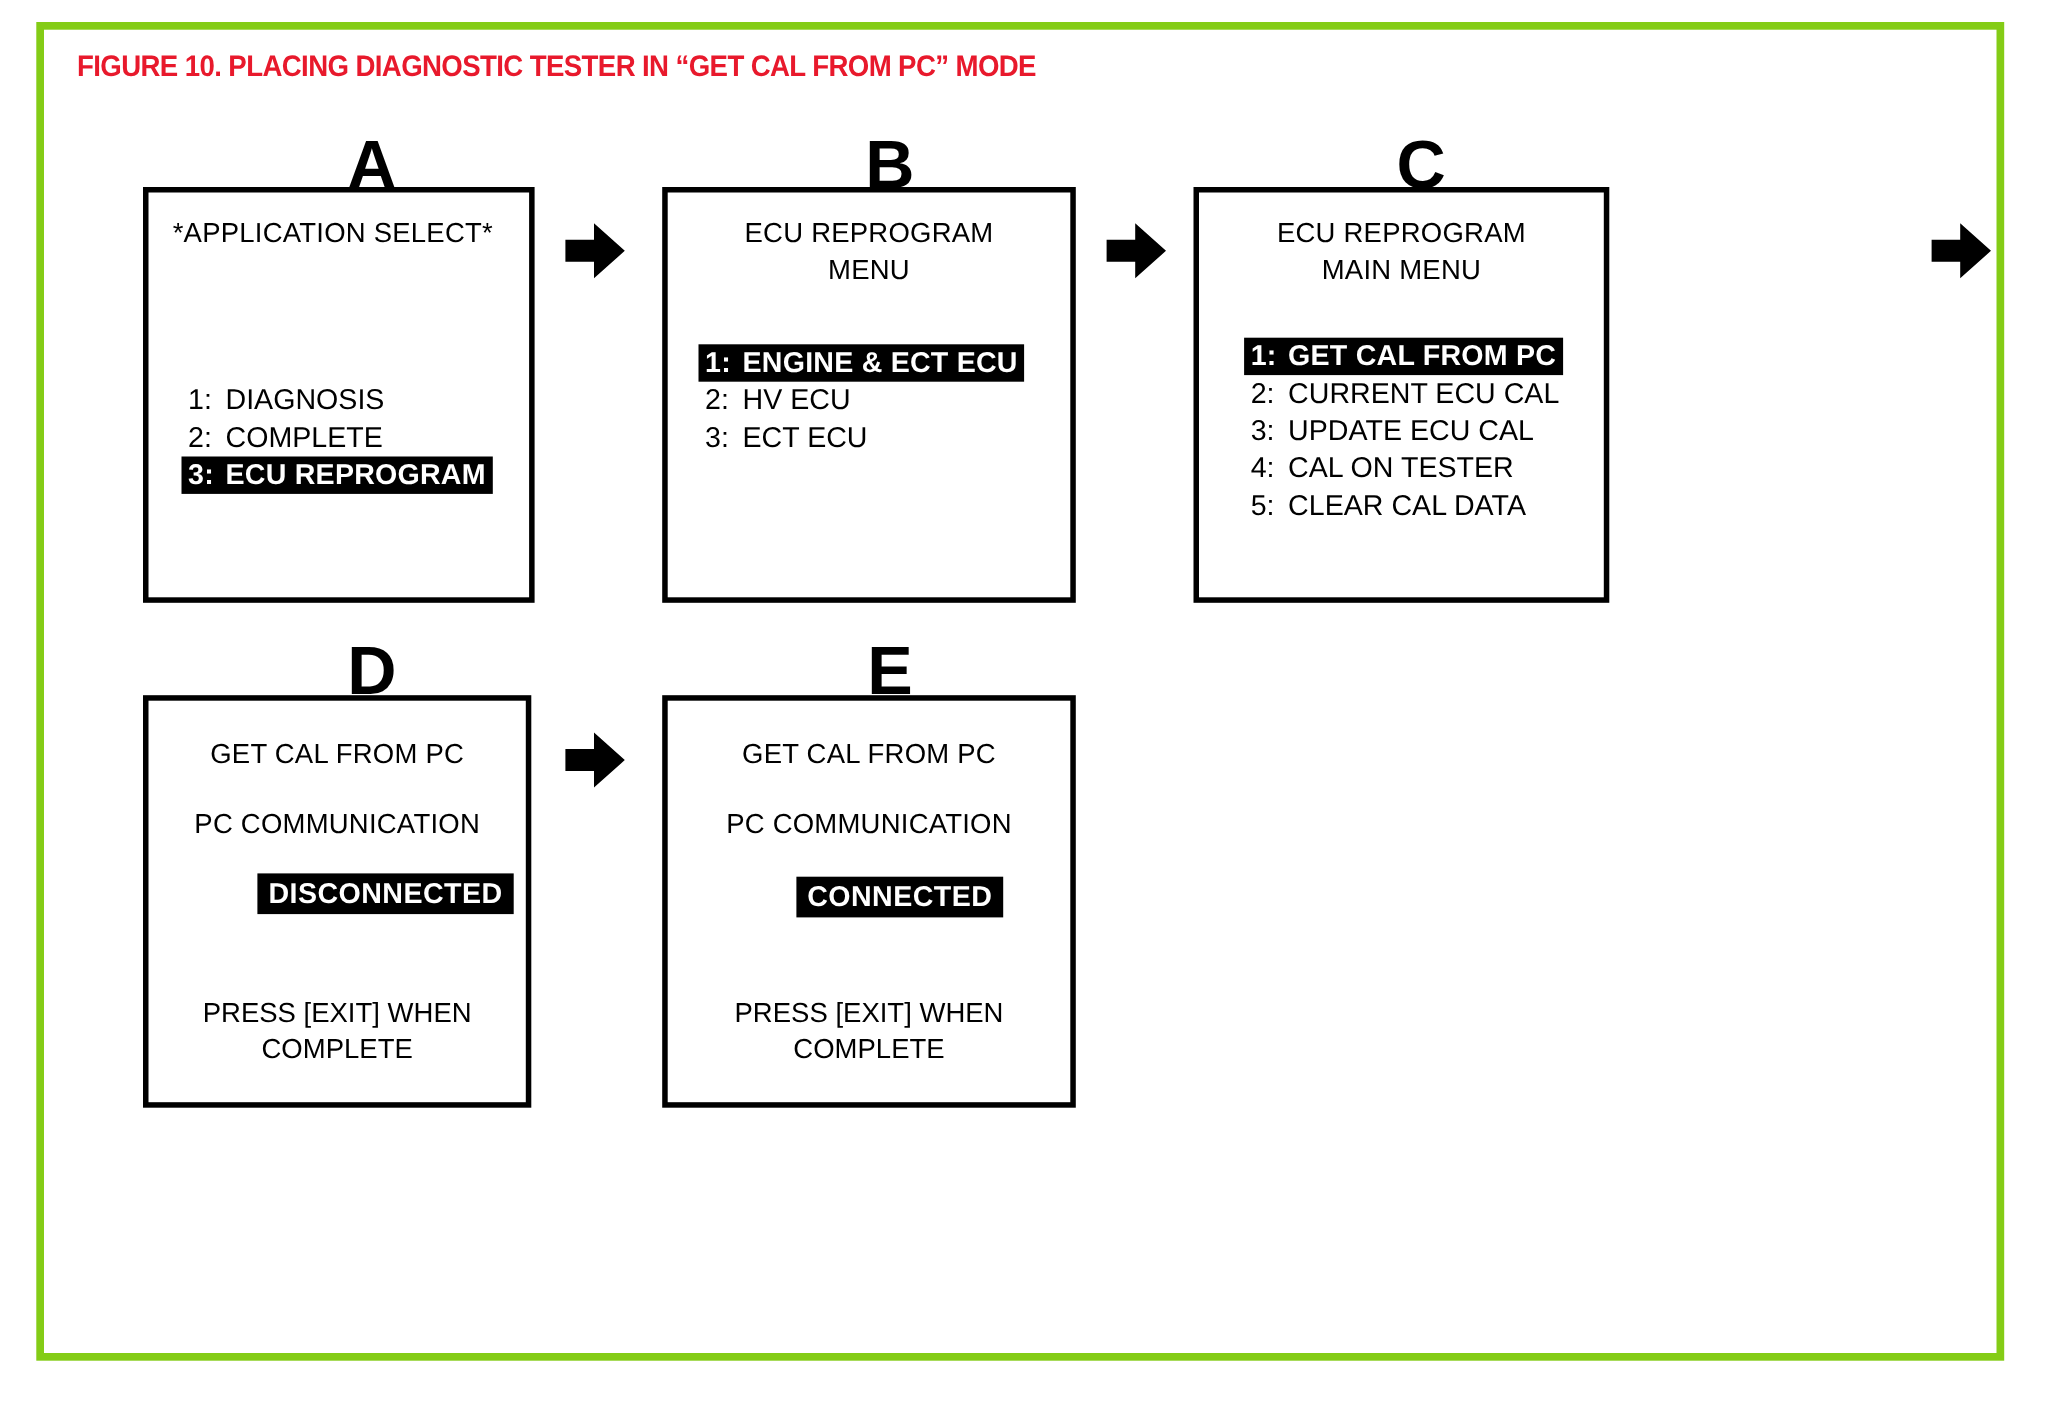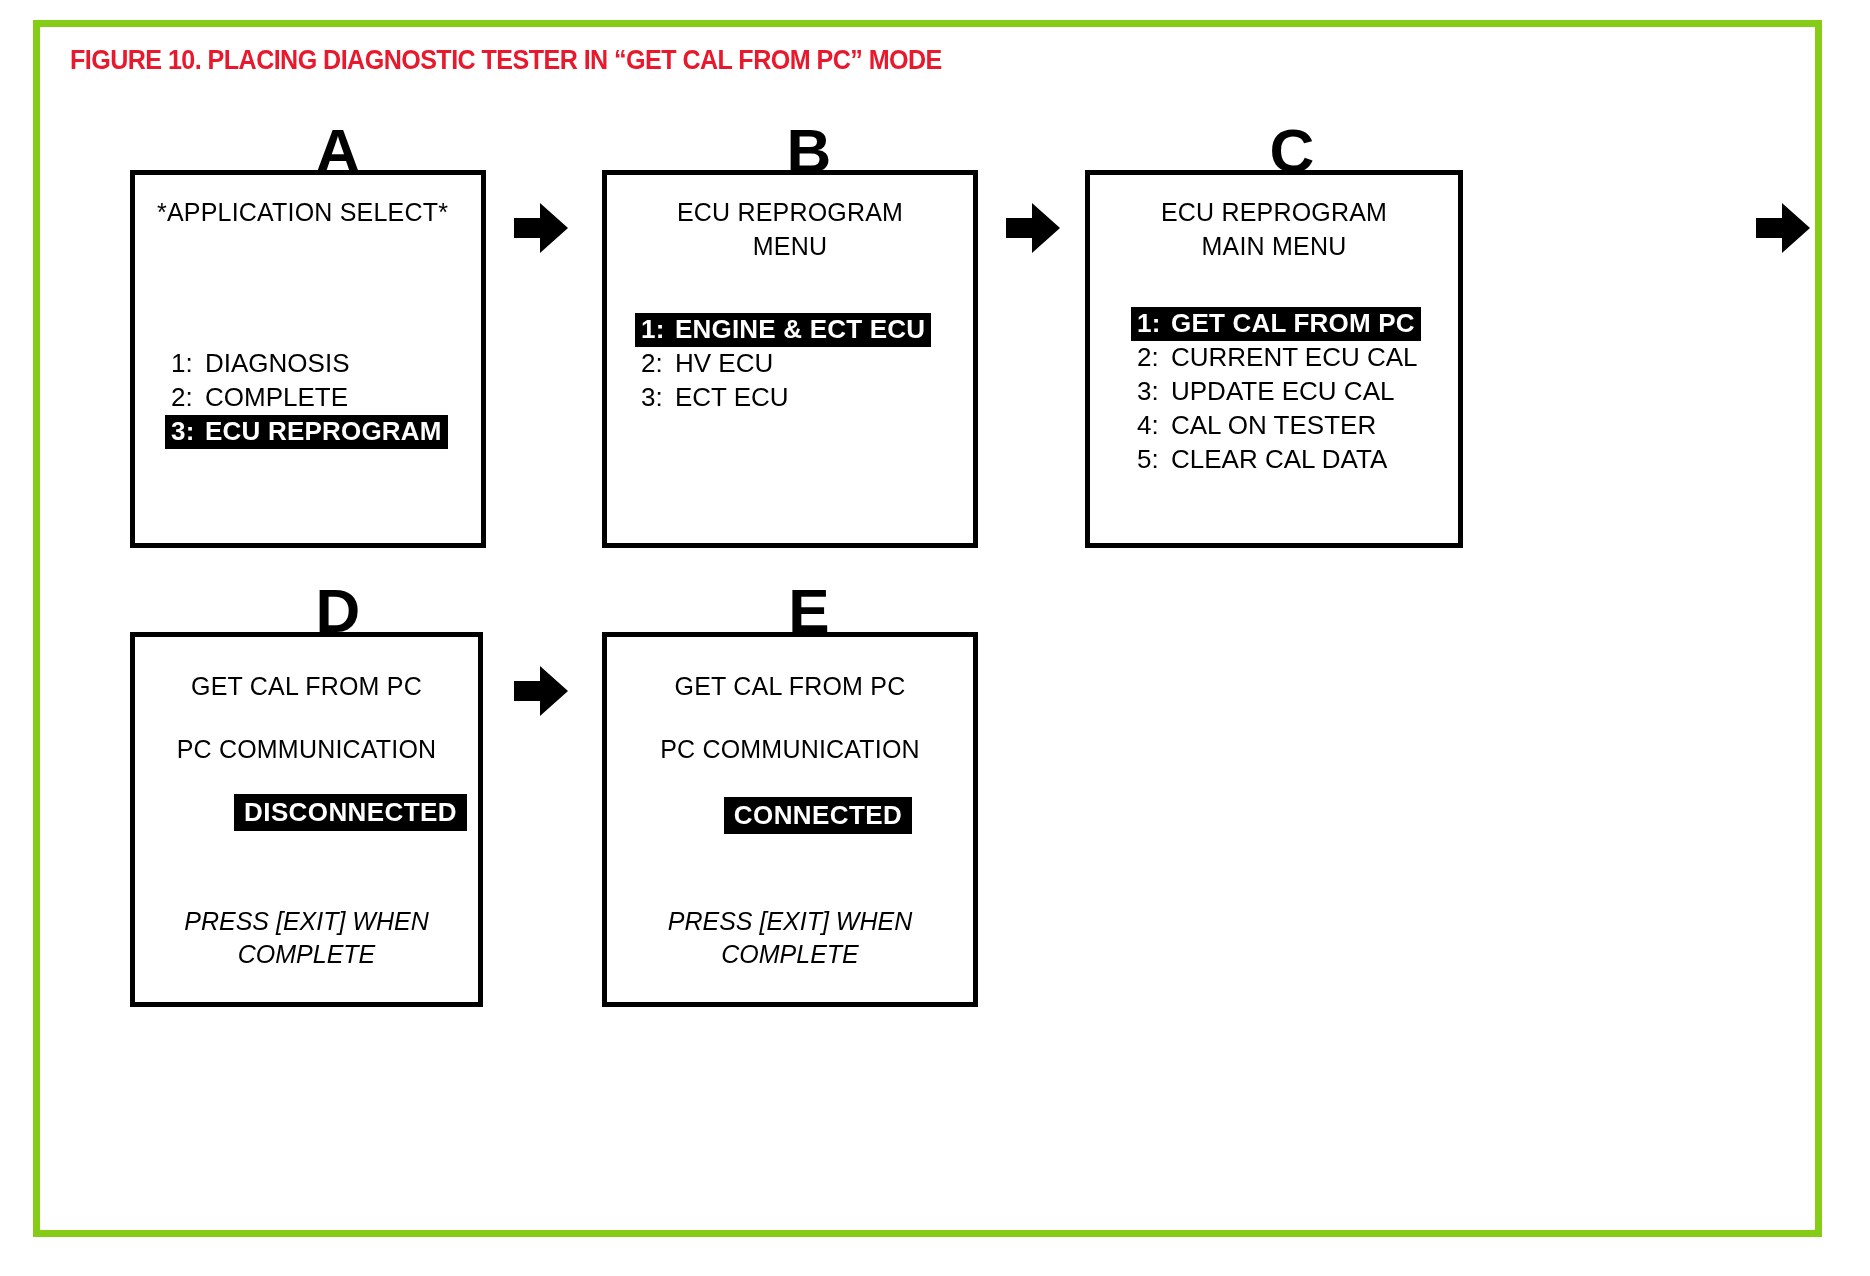--- a/index.html
+++ b/index.html
@@ -114,21 +114,20 @@
   }
   .status-line {
     text-align: center;
   }
 
   .footer-text {
     text-align: center;
     font-size: 25px;
     line-height: 33px;
     color: #000000;
-    font-style: italic;
   }
 
   
   .block-arrow {
     position: absolute;
     width: 62px;
     height: 62px;
   }
   .block-arrow svg {
     display: block;

